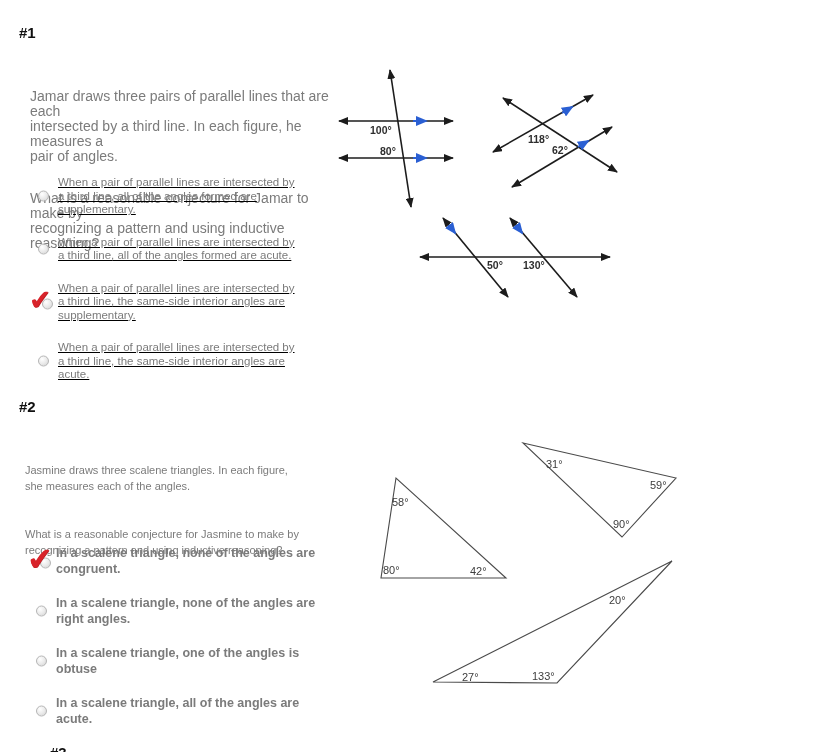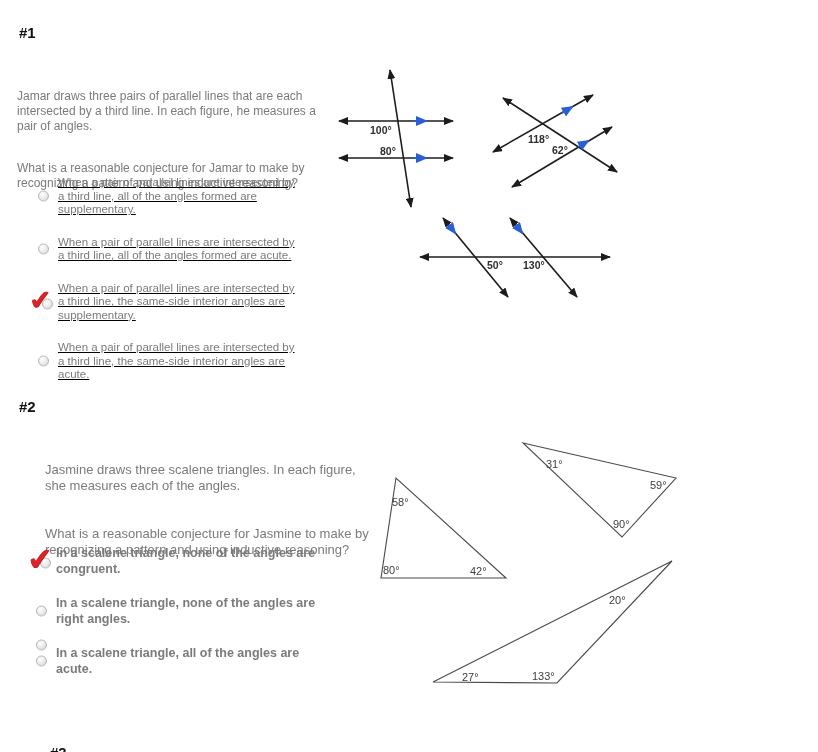--- a/index.html
+++ b/index.html
@@ -9,23 +9,23 @@
     background:#ffffff; font-family:"Liberation Sans", sans-serif;
   }
   .qnum {
     position:absolute; font-size:15px; font-weight:bold; color:#101010;
     font-family:"Liberation Sans", sans-serif;
   }
   .qtext {
     position:absolute; color:#7b7b7b; white-space:pre-line;
   }
   .qtext p { white-space:pre-line; }
-  .q1text { left:17px; top:74px; width:300px; font-size:12px; line-height:15px; }
+  .q1text { left:30px; top:74px; width:300px; font-size:14px; line-height:15px; }
   .q1text p + p { margin-top:12px; }
-  .q2text { left:25px; top:446px; width:330px; font-size:13px; line-height:16px;margin-left:20px; }
+  .q2text { left:25px; top:446px; width:330px; font-size:11px; line-height:16px; }
   .q2text p + p { margin-top:16px; }
 
   .opts { position:absolute; }
   .opts-q1 { left:38px; top:176px; width:280px; font-size:11.5px; line-height:13.5px;text-decoration:underline; }
   .opts-q1 .opt { margin-bottom:19px; }
   .opts-q2 { left:36px; top:545px; width:290px; font-size:12.5px; line-height:16px; }
   .opts-q2 .opt { margin-bottom:18px; }
 
   .opt { position:relative; }
   .opt .txt {
@@ -159,20 +159,22 @@
       <span class="txt">In a scalene triangle, none of the angles are
 congruent.</span>
     </div>
     <div class="opt">
       <span class="radio"></span>
       <span class="txt">In a scalene triangle, none of the angles are
 right angles.</span>
     </div>
     <div class="opt">
       <span class="radio"></span>
+      <span class="txt">In a scalene triangle, one of the angles is
+obtuse</span>
     </div>
     <div class="opt">
       <span class="radio"></span>
       <span class="txt">In a scalene triangle, all of the angles are
 acute.</span>
     </div>
   </div>
 
   <svg class="fig fig2" width="340" height="280" viewBox="0 0 340 280">
     <g>

